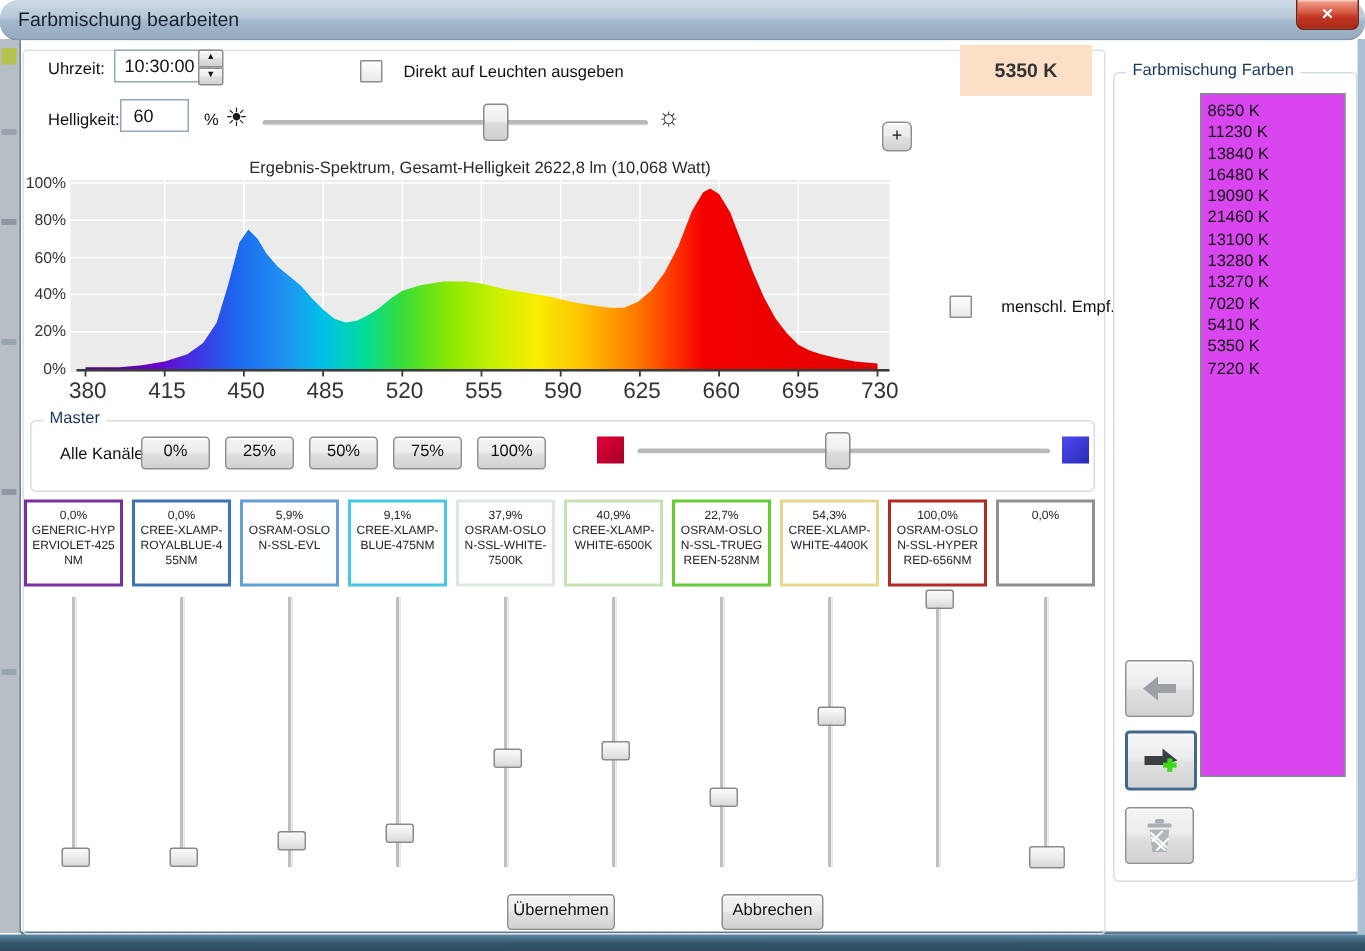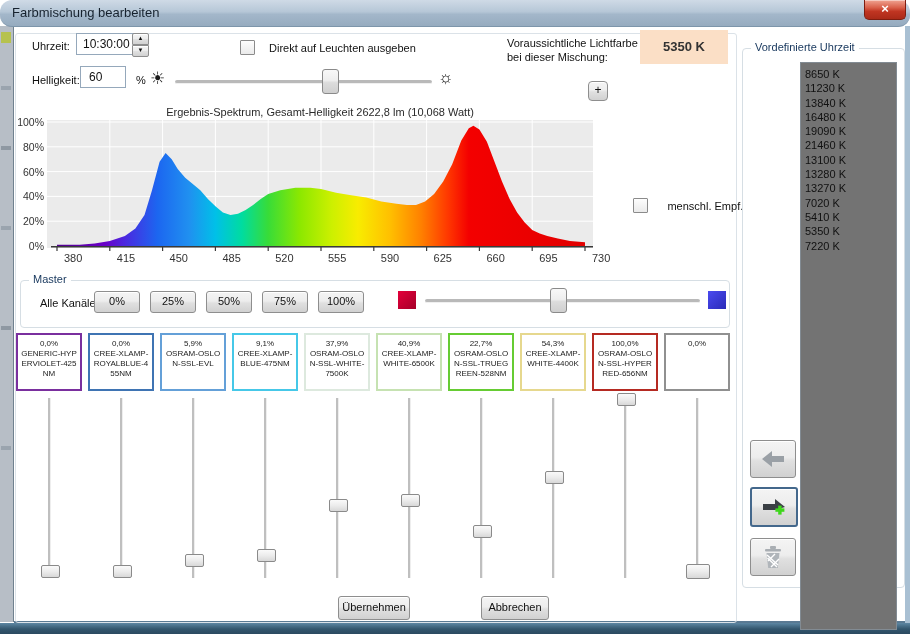--- a/index.html
+++ b/index.html
@@ -38,21 +38,21 @@
   .hslider-handle{width:15px;height:23px;border:1px solid #8a8a8a;border-radius:3px;cursor:pointer;
     background:linear-gradient(180deg,#f8f8f8 0%,#eee 45%,#dcdcdc 55%,#cfcfcf 100%);}
   .vslider-track{width:2px;background:#bfbfbf;border-right:1px solid #eee;}
   .vslider-handle{width:17px;height:11px;border:1px solid #8a8a8a;border-radius:2px;cursor:pointer;
     background:linear-gradient(180deg,#fafafa 0%,#ececec 50%,#d8d8d8 100%);}
   .list-item{font-size:11px;color:#111;line-height:14.3px;padding-left:4px;cursor:pointer;}
   .chan-box{box-sizing:border-box;width:66px;height:58px;border:2px solid;background:#fff;
     text-align:center;font-size:8px;line-height:10px;padding-top:4px;color:#222;cursor:pointer;}
   .chan-name{word-break:break-all;padding:0 2px;}
   .side-btn{width:44px;height:36px;display:flex;align-items:center;justify-content:center;}
-  .tick-label{position:absolute;font-size:11px;color:#333;text-align:left;margin-left:21px;}
+  .tick-label{position:absolute;font-size:15px;color:#333;text-align:right;}
   .ylab{position:absolute;font-size:10.5px;color:#333;text-align:right;width:38px;}
   .cb-row{display:flex;align-items:center;gap:6px;margin-bottom:8px;}
 </style>
 </head>
 <body>
 
 <div id="stage">
 
   <div class="abs" id="left-sliver">
     <div class="sliver-chip" style="top:6px;background:#b6c24e;"></div>
@@ -84,21 +84,20 @@
   <div class="abs label" style="left:259px;top:42px;">Direkt auf Leuchten ausgeben</div>
 
   <div class="abs label" style="left:22px;top:74px;">Helligkeit:</div>
   <div class="abs text-input" style="left:80px;top:66px;width:36px;height:20px;line-height:20px;padding-left:8px;">60</div>
   <div class="abs label" style="left:126px;top:74px;">%</div>
   <div class="abs" style="left:150px;top:68px;font-size:17px;color:#1a1a1a;">☀</div>
   <div class="abs hslider-track" style="left:175px;top:80px;width:257px;"></div>
   <div class="abs hslider-handle" id="brightness-handle" style="top: 69px; left: 321.7px;"></div>
   <div class="abs" style="left:438px;top:68px;font-size:17px;color:#1a1a1a;">☼</div>
 
-  <div class="abs label" style="left:497px;top:36px;width:138px;line-height:14px;">Voraussichtliche Lichtfarbe bei dieser Mischung:</div>
   <div class="abs" id="predicted-box" style="left: 640px; top: 30px; width: 88px; height: 34px; text-align: center; line-height: 34px; font-size: 13px; font-weight: bold; color: rgb(51, 51, 51); background: rgb(251, 223, 198);">5350 K</div>
 
   <div class="abs win-btn" style="left:588px;top:81px;width:18px;height:18px;line-height:16px;font-size:12px;border-radius:4px;">+</div>
 
   <div class="abs" style="left:47px;top:106px;width:546px;text-align:center;font-size:11px;color:#2a2a2a;">Ergebnis-Spektrum, Gesamt-Helligkeit 2622,8 lm (10,068 Watt)</div>
   <div class="abs" id="plot" style="left:47px;top:120px;width:546px;height:128px;background:#ebebeb;">
     <svg id="spectrum-svg" width="546" height="128" style="overflow:visible;display:block;">
         <defs>
           <linearGradient id="spec-grad" x1="0" y1="0" x2="1" y2="0">
             <stop offset="0%" stop-color="#50008c"></stop>
@@ -248,23 +247,23 @@
       <div class="vslider-handle abs" style="left: 616.5px; top: 392.5px;"></div>
       <div class="chan-box abs" style="left: 664px; top: 333px; border-color: rgb(144, 144, 144);">
         <div>0,0%</div>
         <div class="chan-name"></div>
       </div>
       <div class="vslider-track abs" style="left: 696px; top: 398px; height: 180px;"></div>
       <div class="vslider-handle abs" style="width: 22px; height: 13px; left: 686px; top: 564px;"></div>
     </div>
 
   <div class="abs groupbox" style="left:742px;top:48px;width:161px;height:538px;">
-    <span class="group-legend">Vordefinierte Uhrzeit</span>
-  </div>
-  <div class="abs" id="preset-list" style="left:800px;top:62px;width:97px;height:568px;background:#737373;border:1px solid #828b93;padding-top:4px;box-sizing:border-box;">
+    <span class="group-legend">Farbmischung Farben</span>
+  </div>
+  <div class="abs" id="preset-list" style="left:800px;top:62px;width:97px;height:456px;background:#d946ef;border:1px solid #828b93;padding-top:4px;box-sizing:border-box;">
       <div class="list-item">8650 K</div>
       <div class="list-item">11230 K</div>
       <div class="list-item">13840 K</div>
       <div class="list-item">16480 K</div>
       <div class="list-item">19090 K</div>
       <div class="list-item">21460 K</div>
       <div class="list-item">13100 K</div>
       <div class="list-item">13280 K</div>
       <div class="list-item">13270 K</div>
       <div class="list-item">7020 K</div>

